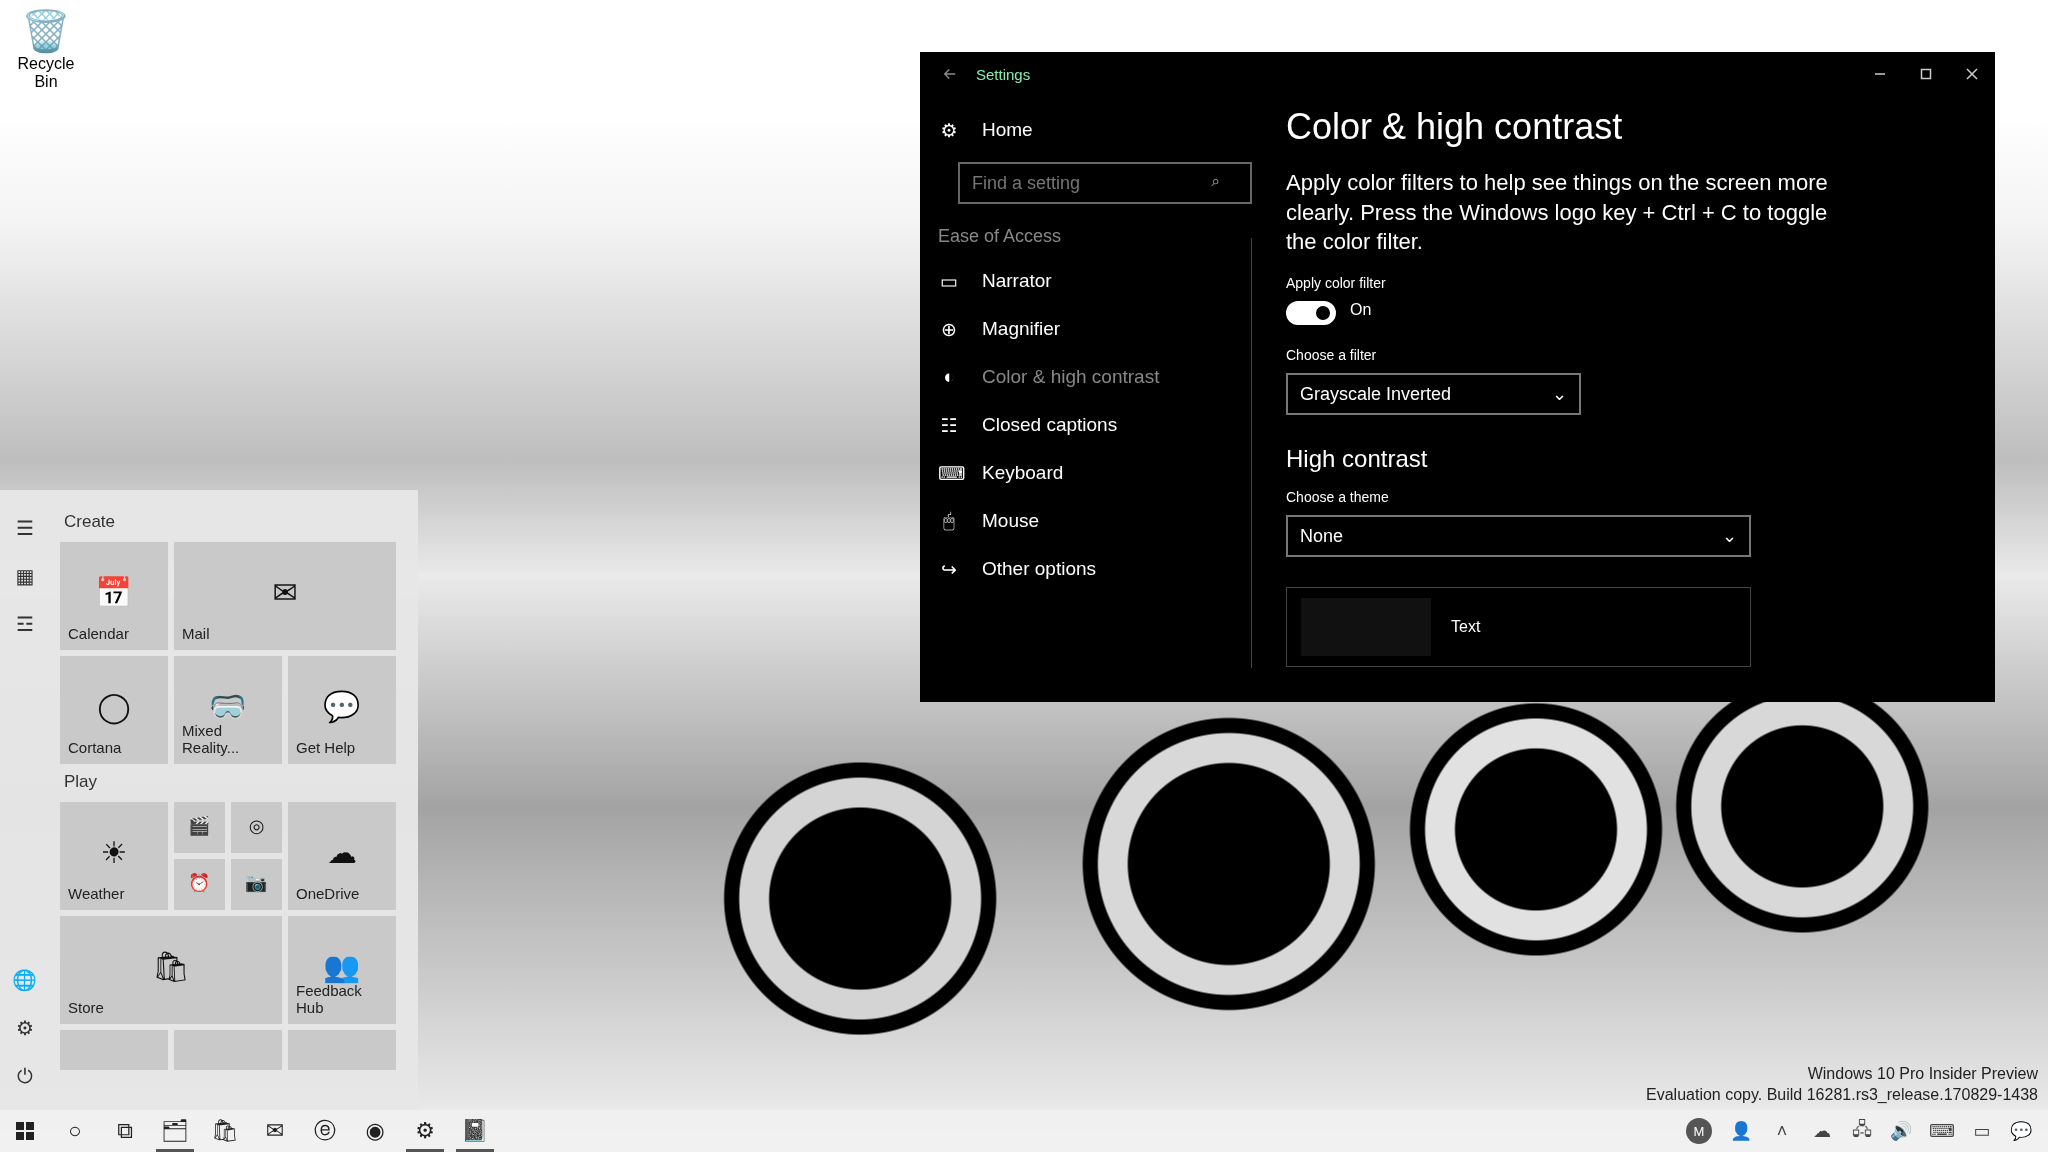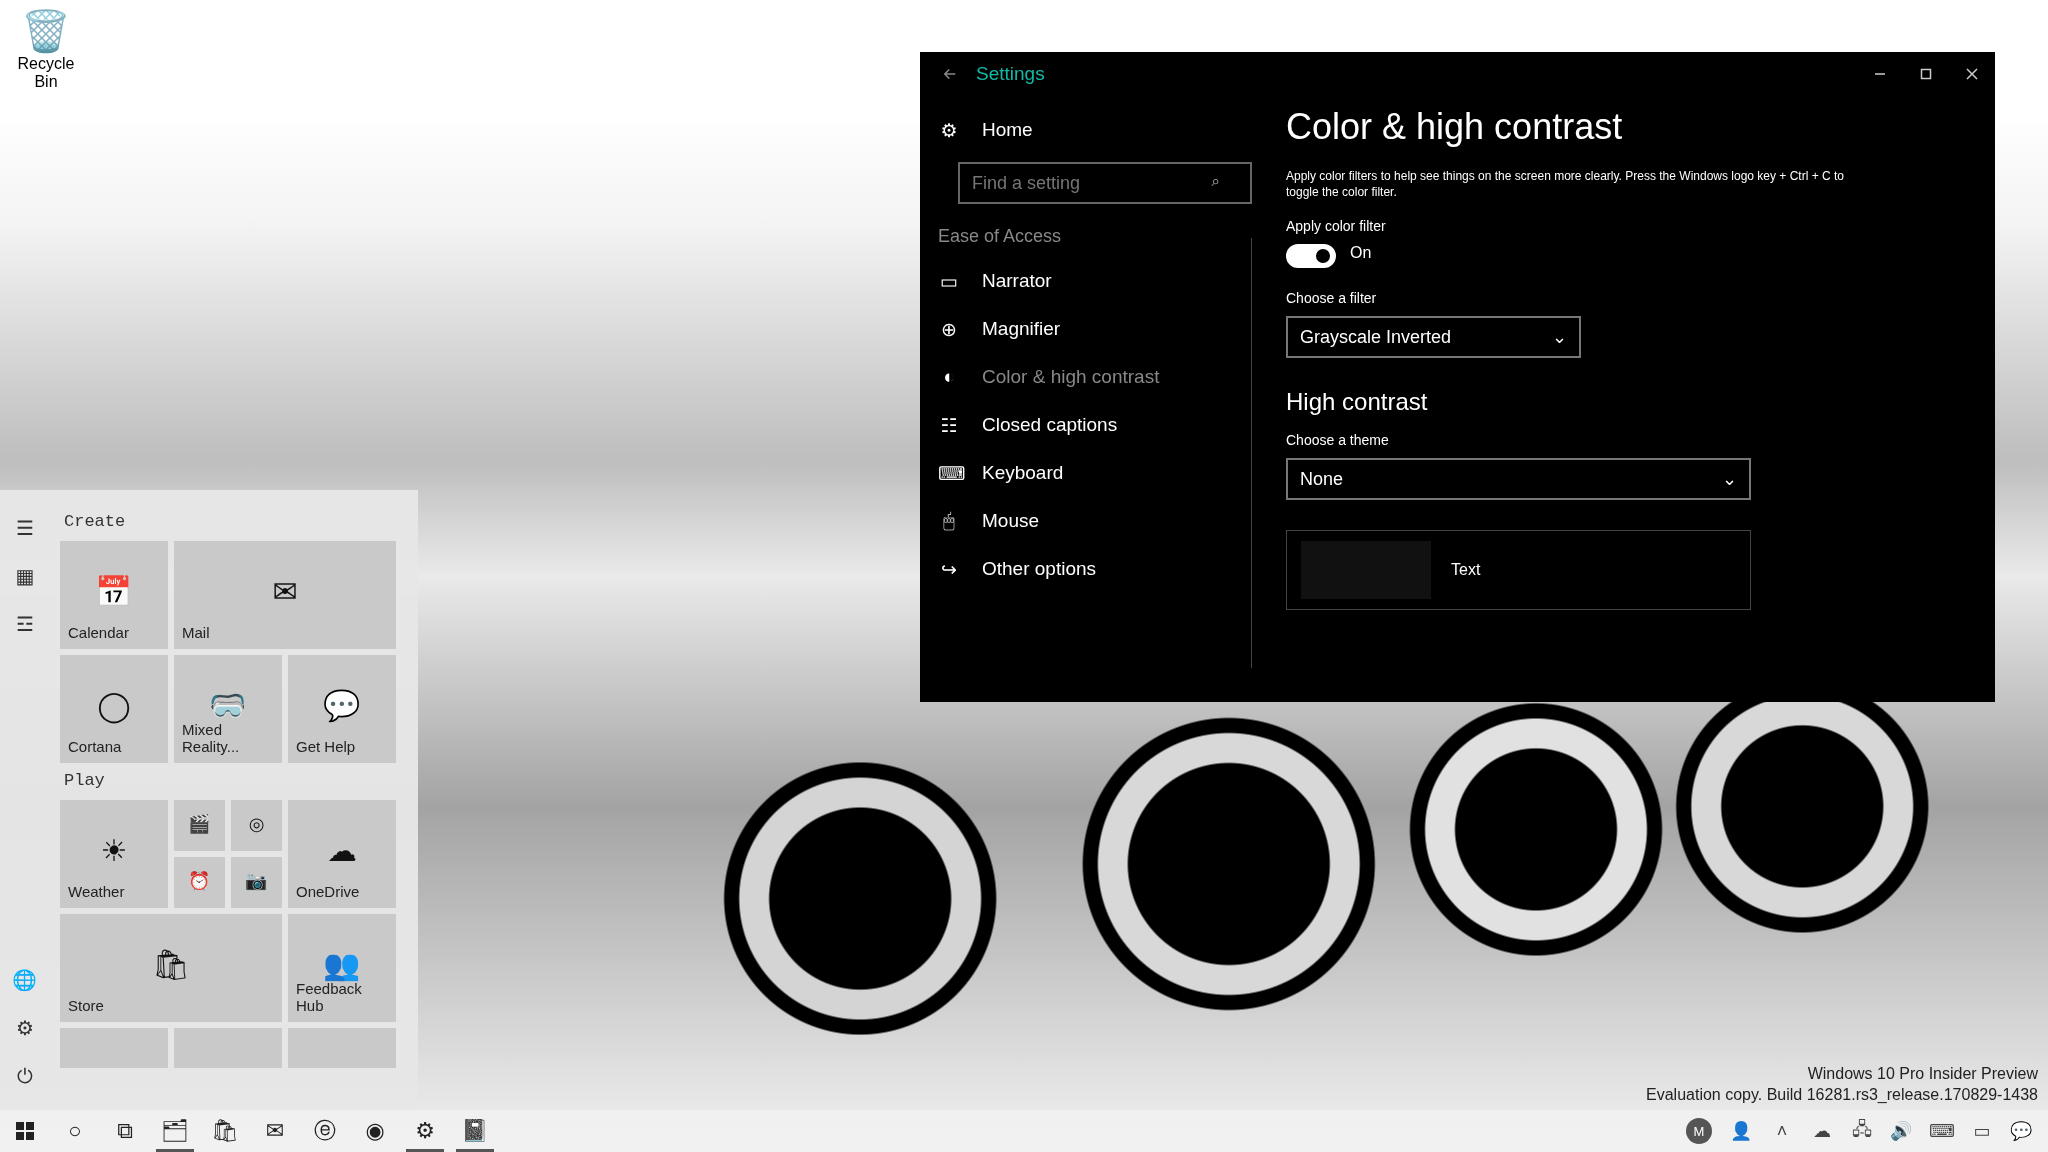--- a/index.html
+++ b/index.html
@@ -22,62 +22,62 @@
 .desktop-icon .icon-img { font-size: 40px; }
 .desktop-icon .label { text-shadow: 0 0 3px #fff; line-height: 1.1; }
 
 
 .settings-window {
   position: absolute; top: 52px; left: 920px; width: 1075px; height: 650px;
   background: #000; color: #fff; display: flex; flex-direction: column;
 }
 .titlebar { height: 44px; display: flex; align-items: center; padding-left: 10px; }
 .titlebar .back { width: 40px; height: 44px; display: flex; align-items: center; justify-content: center; color: #888; cursor: pointer; }
-.titlebar .title { color: #14b8a6; font-size: 19px; margin-left: 6px; }
+.titlebar .title { color: #86efac; font-size: 15px; margin-left: 6px; }
 .titlebar .spacer { flex: 1; }
 .titlebar .winbtn { width: 46px; height: 44px; display: flex; align-items: center; justify-content: center; color: #ccc; cursor: pointer; font-size: 14px; }
 .settings-body { flex: 1; display: flex; overflow: hidden; }
 
 
 .sidebar { width: 330px; padding-top: 10px; }
 .sidebar-row { height: 48px; display: flex; align-items: center; padding-left: 18px; gap: 22px; font-size: 19px; color: #fff; cursor: pointer; }
 .sidebar-row .icon { width: 22px; text-align: center; font-size: 19px; color: #fff; }
 .sidebar-row.dim, .sidebar-cat { color: #888; }
 .sidebar-cat { padding: 22px 0 10px 18px; font-size: 18px; }
 .search-wrap { padding: 8px 18px 0 18px; }
 .search { width: 100%; height: 42px; background: #000; border: 2px solid #666; color: #fff; padding: 0 36px 0 12px; font-size: 18px; margin-left: 20px; }
 .search-wrap { position: relative; }
 .search-wrap .sicon { position: absolute; right: 30px; top: 18px; color: #aaa; font-size: 15px; }
 
 
 .main { flex: 1; padding: 10px 0 0 35px; overflow: hidden; border-left: 1px solid transparent; position: relative; }
 .main h1 { font-weight: 300; font-size: 36px; margin-bottom: 20px; }
 .main h2 { font-weight: 400; font-size: 24px; margin-bottom: 16px; margin-top: 8px; }
-.main p { font-size: 12px; color: #fff; line-height: 1.35; margin-bottom: 18px; max-width: 560px; }
+.main p { font-size: 22px; color: #fff; line-height: 1.35; margin-bottom: 18px; max-width: 560px; }
 .main .label { font-size: 14px; margin-bottom: 10px; }
 .toggle-row { display: flex; gap: 14px; margin-bottom: 22px; }
 .toggle { width: 50px; height: 24px; border: 2px solid #fff; border-radius: 12px; background: #fff; position: relative; cursor: pointer; }
 .toggle .knob { width: 14px; height: 14px; background: #000; border-radius: 50%; position: absolute; top: 3px; right: 4px; }
 .dropdown { width: 295px; height: 42px; border: 2px solid #777; display: flex; align-items: center; justify-content: space-between; padding: 8px 12px; font-size: 18px; cursor: pointer; margin-bottom: 30px; }
 .dropdown.wide { width: 465px; }
 .preview-box { width: 465px; height: 80px; border: 1px solid #444; display: flex; align-items: center; padding-left: 14px; gap: 20px; }
 .preview-swatch { width: 130px; height: 58px; background: #111; }
 .vr { position: absolute; top: 142px; left: 0; width: 1px; height: 430px; background: #444; }
 
 
 .start-menu {
   position: absolute; left: 0; bottom: 42px; width: 418px; height: 620px;
   background: rgba(230,230,230,0.97); display: flex; overflow: hidden;
 }
 .start-rail { width: 50px; display: flex; flex-direction: column; }
 .start-rail .top { padding: 14px 0 0 0; }
 .start-rail .bot { margin-top: auto; padding-bottom: 10px; }
 .rail-btn { width: 50px; height: 48px; display: flex; align-items: center; justify-content: center; color: #333; font-size: 20px; cursor: pointer; }
 .start-tiles { flex: 1; padding: 14px 10px 0 10px; overflow: hidden; }
-.group-title { font-size: 17px; color: #333; margin: 8px 0 10px 4px; font-family: Liberation Mono, monospace; }
+.group-title { font-size: 17px; color: #333; margin: 8px 0 10px 4px; }
 .tile-row { display: flex; gap: 6px; margin-bottom: 6px; }
 .tile { background: #c9c9c9; display: flex; flex-direction: column; justify-content: flex-end; padding: 8px; color: #222; font-size: 15px; position: relative; cursor: pointer; }
 .tile .ticon { position: absolute; top: 50%; left: 50%; transform: translate(-50%,-60%); font-size: 30px; color: #111; }
 .tile.m { width: 108px; height: 108px; }
 .tile.w { width: 222px; height: 108px; }
 .tile.s { width: 51px; height: 51px; }
 
 
 .taskbar {
   position: absolute; left: 0; bottom: 0; width: 100%; height: 42px;

